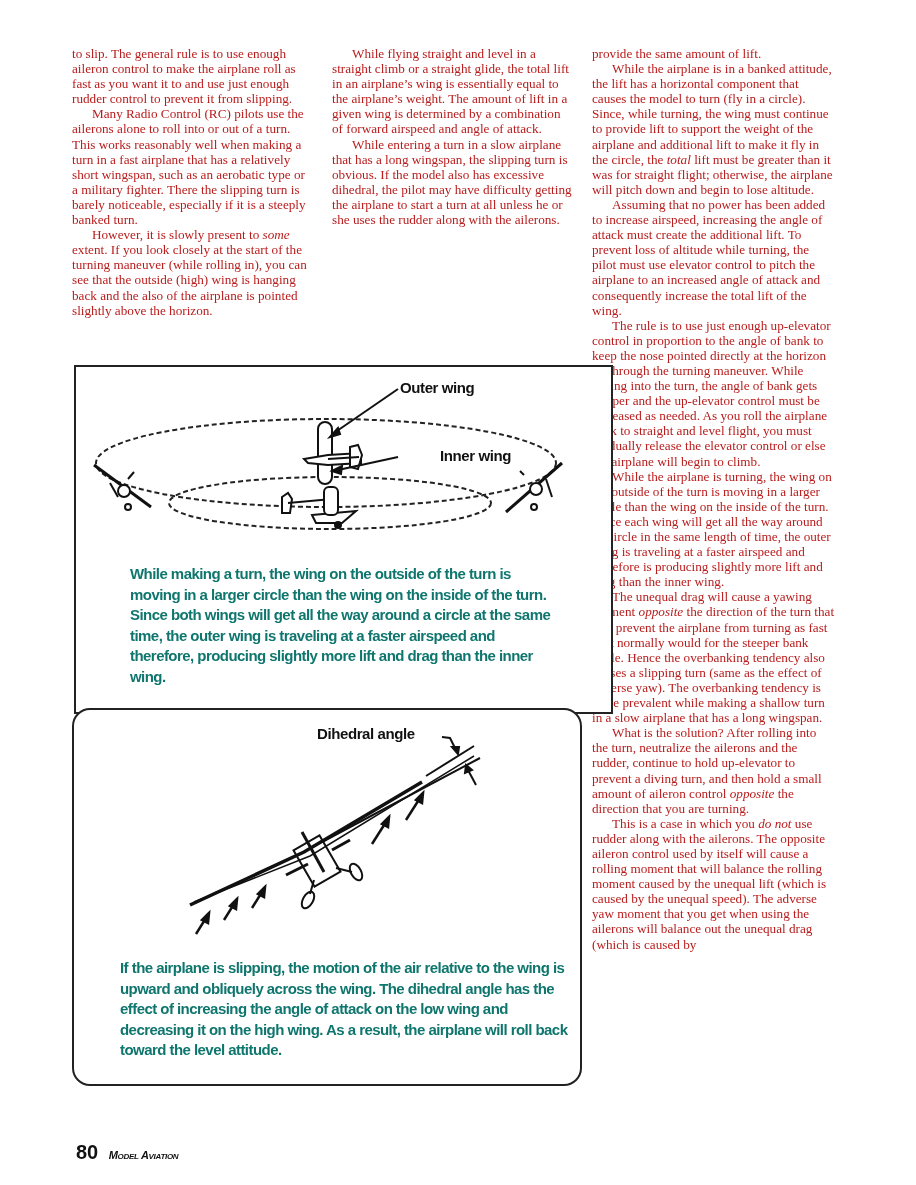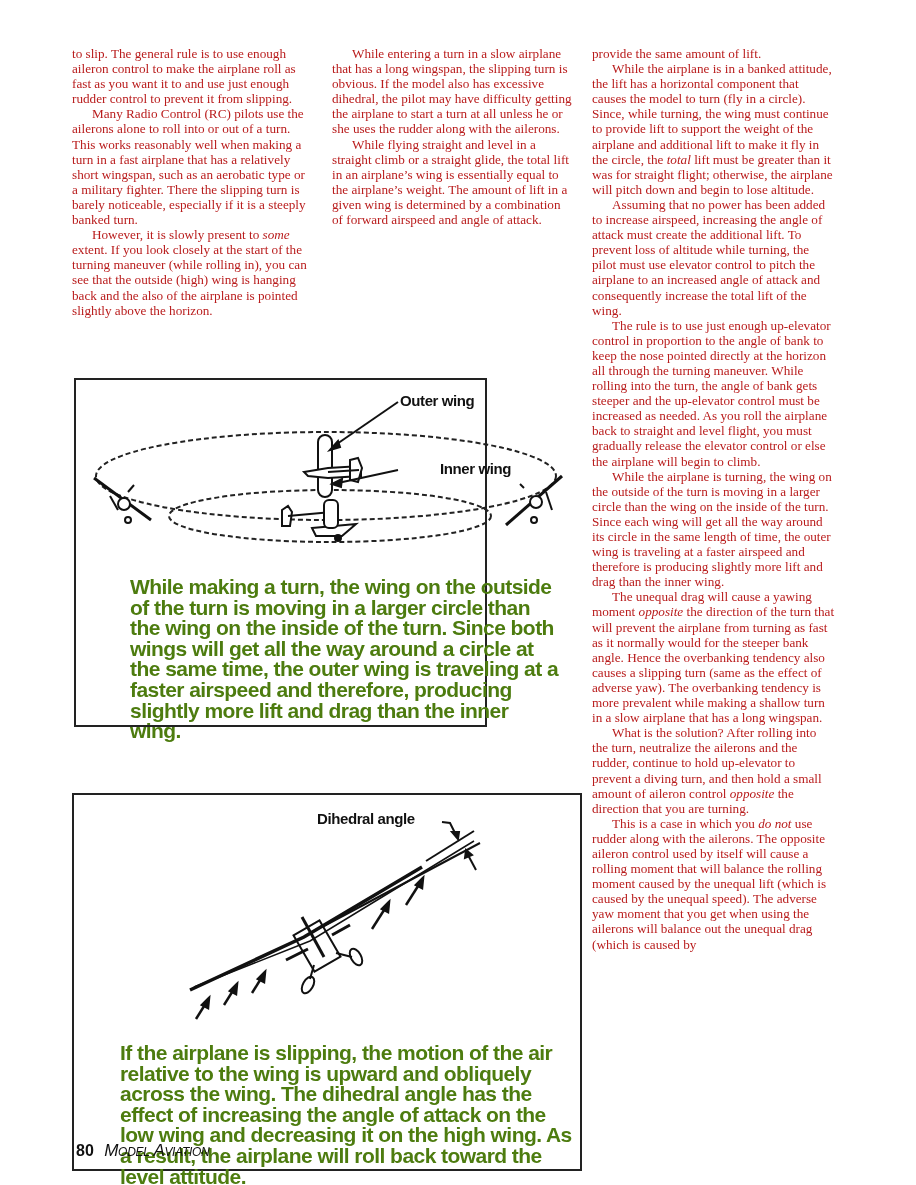--- a/index.html
+++ b/index.html
@@ -17,31 +17,31 @@
   #col1 { left: 72px; top: 46px; width: 236px; }
   #col2 { left: 332px; top: 46px; width: 240px; }
   #col3 { left: 592px; top: 46px; width: 243px; }
 
   .figbox {
     position: absolute;
     border: 2.5px solid #222;
     background: #fff;
     box-sizing: border-box;
   }
-  #fig1 { left: 74px; top: 378px; width: 413px; height: 349px; }
-  #fig2 { left: 72px; top: 793px; width: 510px; height: 378px; }
+  #fig1 { left: 74px; top: 365px; width: 539px; height: 349px; }
+  #fig2 { left: 72px; top: 708px; width: 510px; height: 378px; border-radius: 18px; }
   .figbox svg { position: absolute; left: 0; top: 0; }
   .caption {
     position: absolute;
     font-family: "Liberation Sans", sans-serif;
     font-weight: bold;
-    font-size: 21px;
+    font-size: 15px;
     line-height: 20.6px;
     letter-spacing: -0.55px;
-    color: #4d7c0f;
+    color: #0f766e;
   }
   #fig1 .caption { left: 54px; top: 197px; width: 430px; }
   #fig2 .caption { left: 46px; top: 248px; width: 460px; }
   .label {
     position: absolute;
     font-family: "Liberation Sans", sans-serif;
     font-weight: bold;
     font-size: 15px;
     letter-spacing: -0.4px;
     color: #111;
@@ -50,35 +50,35 @@
   #fig1-outer { left: 324px; top: 12px; }
   #fig1-inner { left: 324px; top: 80px; margin-left: 40px; }
   #fig2-dihedral { left: 243px; top: 15px; }
 
   #footer {
     position: absolute; left: 76px; top: 1141px;
     font-family: "Liberation Sans", sans-serif;
     color: #111;
     white-space: nowrap;
   }
-  #page-num { font-size: 16px; font-weight: bold; margin-right: 6px; }
-  #mag-title { font-size: 17px; font-weight: normal; font-style: italic; letter-spacing: -0.3px; font-variant: small-caps; }
+  #page-num { font-size: 20px; font-weight: bold; margin-right: 6px; }
+  #mag-title { font-size: 11px; font-weight: bold; font-style: italic; letter-spacing: -0.3px; font-variant: small-caps; }
 </style>
 </head>
 <body>
 
 <div class="col" id="col1">
   <p class="noindent">to slip. The general rule is to use enough aileron control to make the airplane roll as fast as you want it to and use just enough rudder control to prevent it from slipping.</p>
   <p>Many Radio Control (RC) pilots use the ailerons alone to roll into or out of a turn. This works reasonably well when making a turn in a fast airplane that has a relatively short wingspan, such as an aerobatic type or a military fighter. There the slipping turn is barely noticeable, especially if it is a steeply banked turn.</p>
   <p><span>However, it is slowly present to </span><em>some</em><span> extent. If you look closely at the start of the turning maneuver (while rolling in), you can see that the outside (high) wing is hanging back and the also of the airplane is pointed slightly above the horizon.</span></p>
 </div>
 
 <div class="col" id="col2">
+  <p>While flying straight and level in a straight climb or a straight glide, the total lift in an airplane’s wing is essentially equal to the airplane’s weight. The amount of lift in a given wing is determined by a combination of forward airspeed and angle of attack.</p>
   <p>While entering a turn in a slow airplane that has a long wingspan, the slipping turn is obvious. If the model also has excessive dihedral, the pilot may have difficulty getting the airplane to start a turn at all unless he or she uses the rudder along with the ailerons.</p>
-  <p>While flying straight and level in a straight climb or a straight glide, the total lift in an airplane’s wing is essentially equal to the airplane’s weight. The amount of lift in a given wing is determined by a combination of forward airspeed and angle of attack.</p>
 </div>
 
 <div class="col" id="col3">
   <p class="noindent">provide the same amount of lift.</p>
   <p><span>While the airplane is in a banked attitude, the lift has a horizontal component that causes the model to turn (fly in a circle). Since, while turning, the wing must continue to provide lift to support the weight of the airplane and additional lift to make it fly in the circle, the </span><em>total</em><span> lift must be greater than it was for straight flight; otherwise, the airplane will pitch down and begin to lose altitude.</span></p>
   <p>Assuming that no power has been added to increase airspeed, increasing the angle of attack must create the additional lift. To prevent loss of altitude while turning, the pilot must use elevator control to pitch the airplane to an increased angle of attack and consequently increase the total lift of the wing.</p>
   <p>The rule is to use just enough up-elevator control in proportion to the angle of bank to keep the nose pointed directly at the horizon all through the turning maneuver. While rolling into the turn, the angle of bank gets steeper and the up-elevator control must be increased as needed. As you roll the airplane back to straight and level flight, you must gradually release the elevator control or else the airplane will begin to climb.</p>
   <p>While the airplane is turning, the wing on the outside of the turn is moving in a larger circle than the wing on the inside of the turn. Since each wing will get all the way around its circle in the same length of time, the outer wing is traveling at a faster airspeed and therefore is producing slightly more lift and drag than the inner wing.</p>
   <p><span>The unequal drag will cause a yawing moment </span><em>opposite</em><span> the direction of the turn that will prevent the airplane from turning as fast as it normally would for the steeper bank angle. Hence the overbanking tendency also causes a slipping turn (same as the effect of adverse yaw). The overbanking tendency is more prevalent while making a shallow turn in a slow airplane that has a long wingspan.</span></p>
   <p><span>What is the solution? After rolling into the turn, neutralize the ailerons and the rudder, continue to hold up-elevator to prevent a diving turn, and then hold a small amount of aileron control </span><em>opposite</em><span> the direction that you are turning.</span></p>

